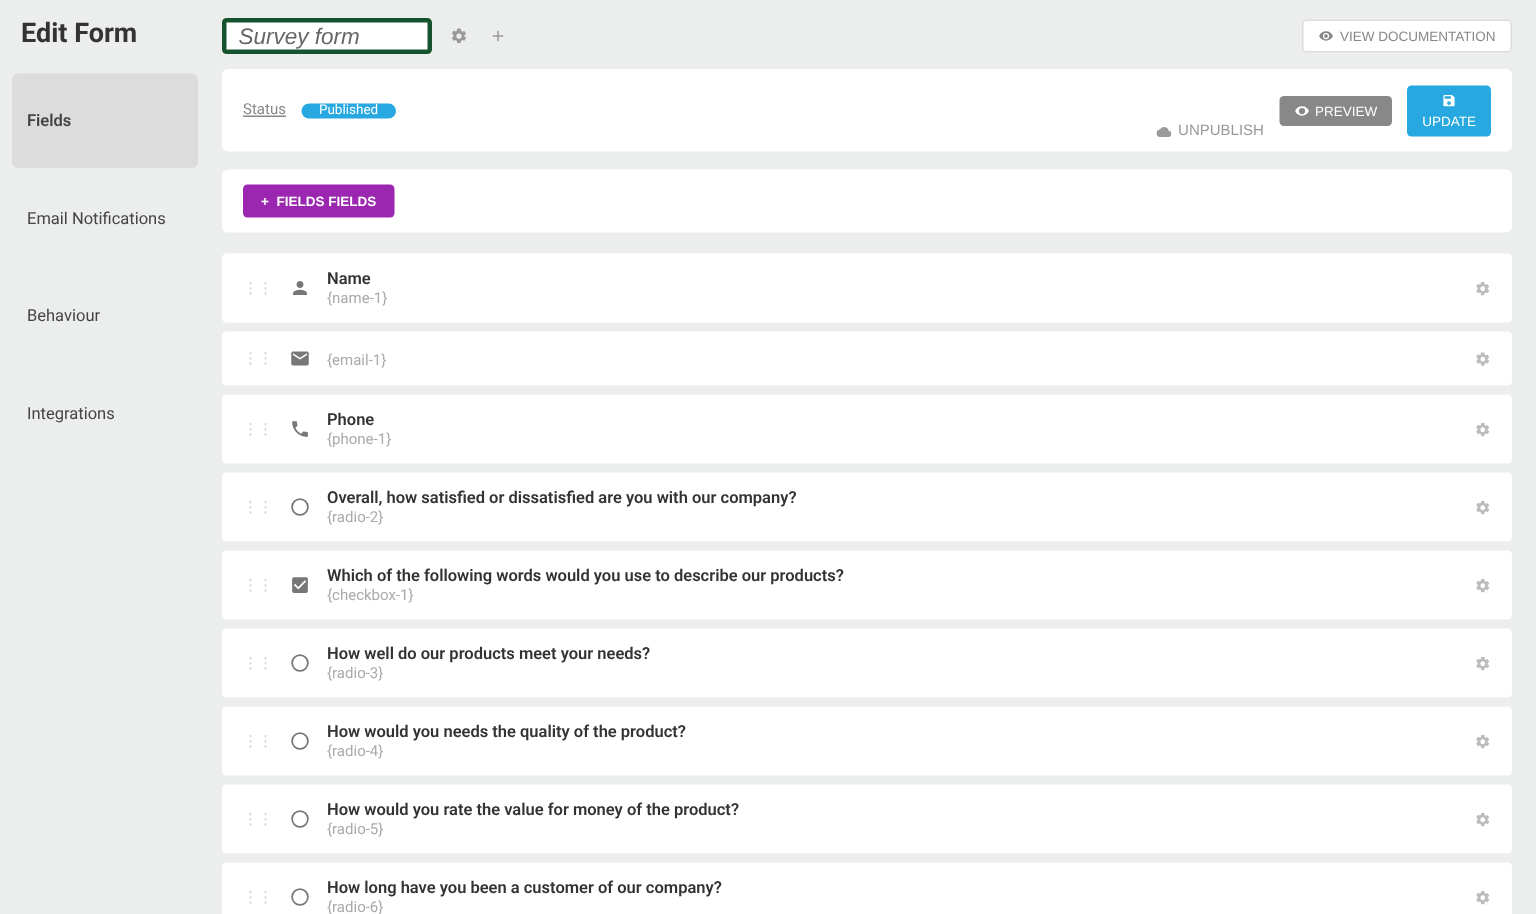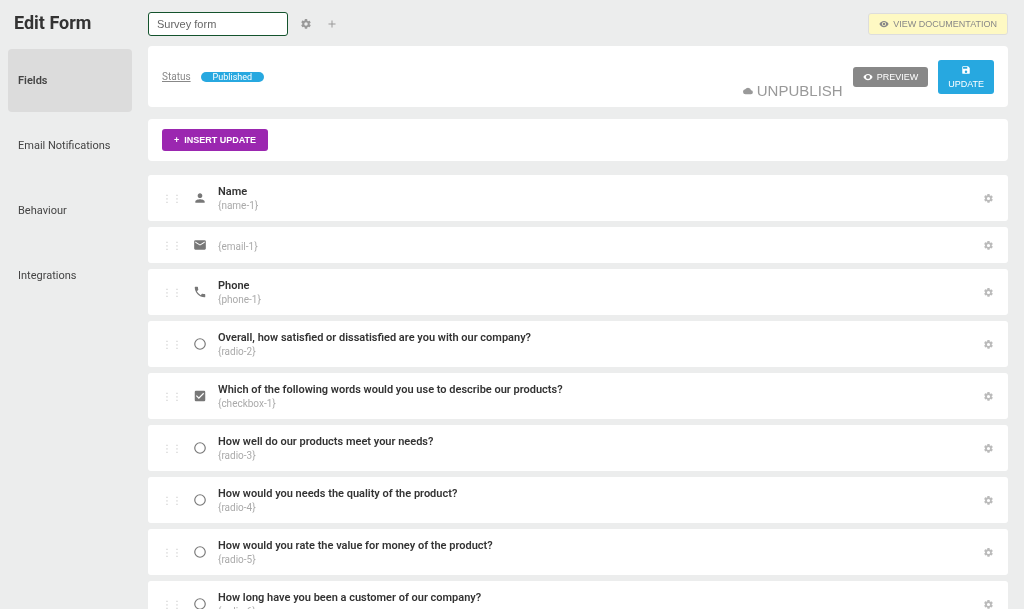--- a/index.html
+++ b/index.html
@@ -45,38 +45,39 @@
 .topbar {
   display: flex;
   align-items: center;
   gap: 10px;
   margin-bottom: 10px;
 }
 .form-name-input {
   width: 140px;
   height: 24px;
   padding: 4px 8px;
-  border: 1px solid #14532d;
-  border-radius: 3px;
-  font-size: 11px;
+  border: 3px solid #14532d;
+  border-radius: 3px;
+  font-size: 15px;
   color: #666;
+  font-style: italic;
 }
 .icon-btn {
   width: 16px;
   height: 16px;
   display: inline-flex;
   align-items: center;
   justify-content: center;
   color: #999;
   cursor: pointer;
   font-size: 12px;
 }
 .spacer { flex: 1; }
 .btn-doc {
-  background: #fef9c3;
+  background: #ffffff;
   border: 1px solid #ddd;
   color: #888;
   font-size: 9px;
   padding: 5px 10px;
   border-radius: 3px;
   cursor: pointer;
   display: inline-flex;
   align-items: center;
   gap: 4px;
   margin-left: 28px;
@@ -99,23 +100,23 @@
   background: #27a8e0;
   color: #fff;
   font-size: 9px;
   padding: 0 12px;
   border-radius: 12px;
 }
 .btn-unpublish {
   background: transparent;
   border: none;
   color: #999;
-  font-size: 15px;
-  display: inline-flex;
-  align-items: center;
+  font-size: 10px;
+  display: inline-flex;
+  align-items: flex-end;
   gap: 4px;
   cursor: pointer;
   margin-top: 28px;
 }
 .btn-preview {
   background: #888;
   color: #fff;
   border: none;
   font-size: 9px;
   padding: 5px 10px;
@@ -262,21 +263,21 @@
               <path d="M17 3H5a2 2 0 0 0-2 2v14a2 2 0 0 0 2 2h14a2 2 0 0 0 2-2V7l-4-4zm-5 16a3 3 0 1 1 0-6 3 3 0 0 1 0 6zm3-10H5V5h10v4z"></path>
             </svg>
           </span>
         <span>UPDATE</span>
       </button>
     </div>
 
     <div class="insert-row">
       <button class="btn-insert">
         <span>+</span>
-        <span>INSERT UPDATE</span>
+        <span>FIELDS FIELDS</span>
       </button>
     </div>
 
     <div class="fields-list" id="fields-list">
         <div class="field-row">
           <span class="drag-handle">⋮⋮</span>
           <span class="field-icon">
             <svg width="14" height="14" viewBox="0 0 24 24" fill="currentColor">
               <path d="M12 12c2.21 0 4-1.79 4-4s-1.79-4-4-4-4 1.79-4 4 1.79 4 4 4zm0 2c-2.67 0-8 1.34-8 4v2h16v-2c0-2.66-5.33-4-8-4z"></path>
             </svg>

